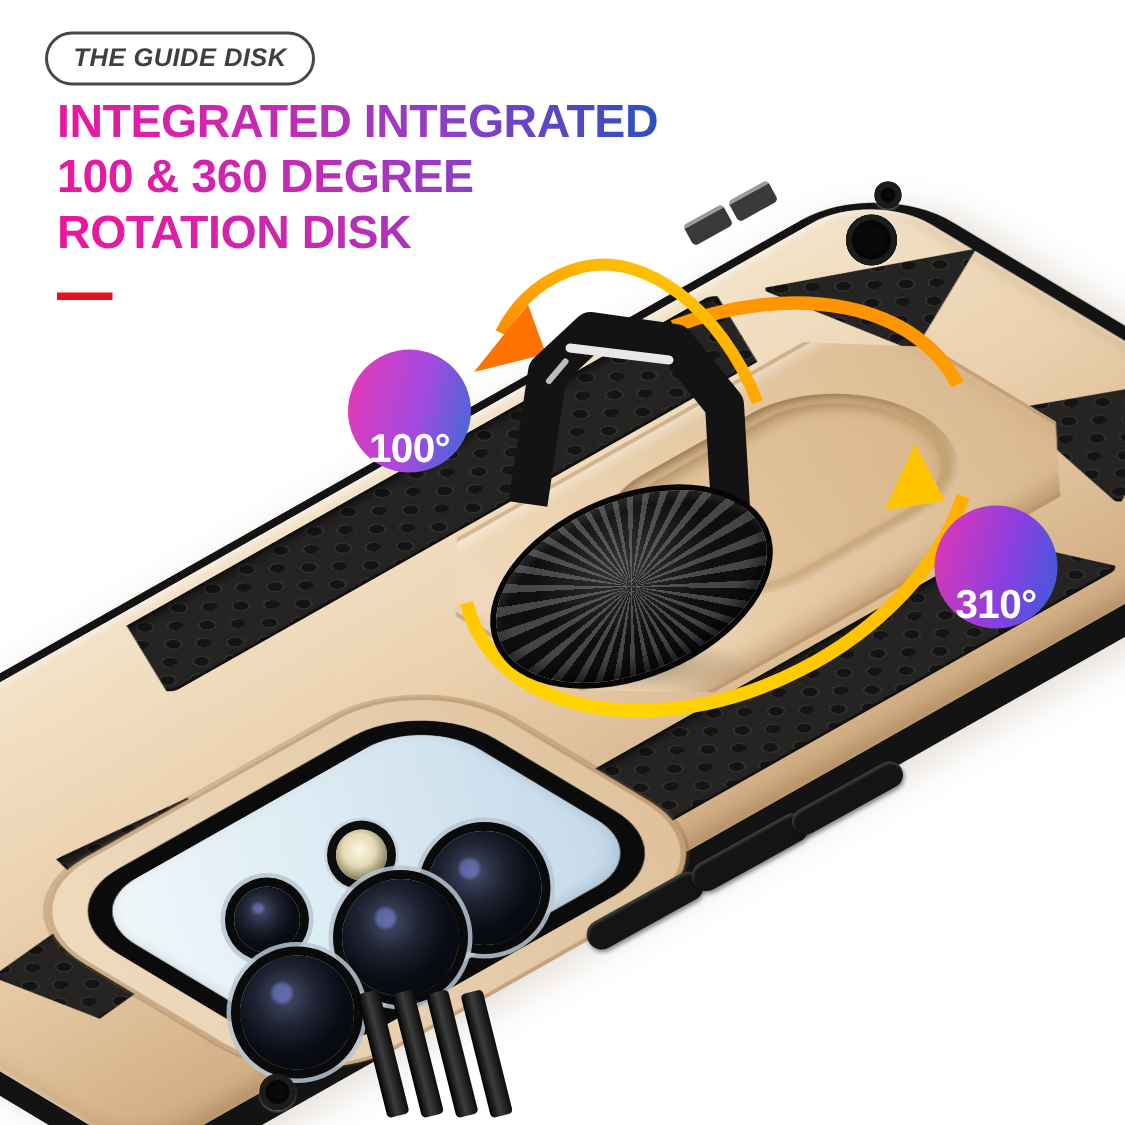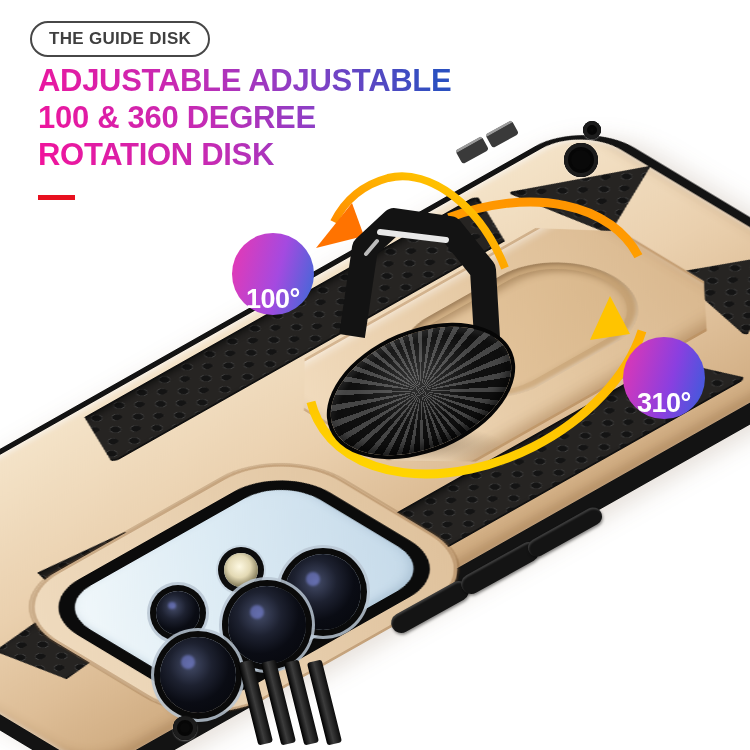--- a/index.html
+++ b/index.html
@@ -2,21 +2,21 @@
 <html><head>
 <meta charset="utf-8">
 <style>
   html,body{margin:0;padding:0;background:#fff;}
   #stage{position:relative;width:750px;height:750px;background:#fff;overflow:hidden;
          font-family:"Liberation Sans",sans-serif;}
 
   
   .pill{position:absolute;left:30px;top:21px;height:32px;padding:0 17px;
         border:2px solid #474747;border-radius:20px;display:flex;align-items:center;
-        color:#3f3f3f;font-size:17px;font-weight:bold;letter-spacing:.3px;background:#fff;z-index:30;}
+        color:#3f3f3f;font-size:17px;font-weight:bold;letter-spacing:.3px;background:#fff;z-index:30;font-style:italic;}
   .headline{position:absolute;left:38px;top:62px;width:440px;z-index:30;
         font-size:31px;line-height:37px;font-weight:bold;letter-spacing:-.3px;
         background:linear-gradient(68deg,#f0149c 2%,#c52bb4 38%,#8b3fc6 62%,#2b50c0 90%);
         -webkit-background-clip:text;background-clip:text;color:transparent;-webkit-text-fill-color:transparent;}
   .headline div{white-space:nowrap;}
   .red-dash{position:absolute;left:38px;top:195px;width:37px;height:5px;background:#e8101f;z-index:30;}
 
   
   #phone{position:absolute;left:0;top:0;width:950px;height:400px;z-index:1;
          transform-origin:0 0;
@@ -172,19 +172,19 @@
     <span>100°</span>
   </div>
   <div class="angle-badge" id="spin-badge">
     <span>310°</span>
   </div>
 
   <div class="pill">
     <span>THE GUIDE DISK</span>
   </div>
   <div class="headline">
-    <div>ADJUSTABLE ADJUSTABLE</div>
+    <div>INTEGRATED INTEGRATED</div>
     <div>100 &amp; 360 DEGREE</div>
     <div>ROTATION DISK</div>
   </div>
   <div class="red-dash"></div>
 
 </div>
 
 </body></html>

